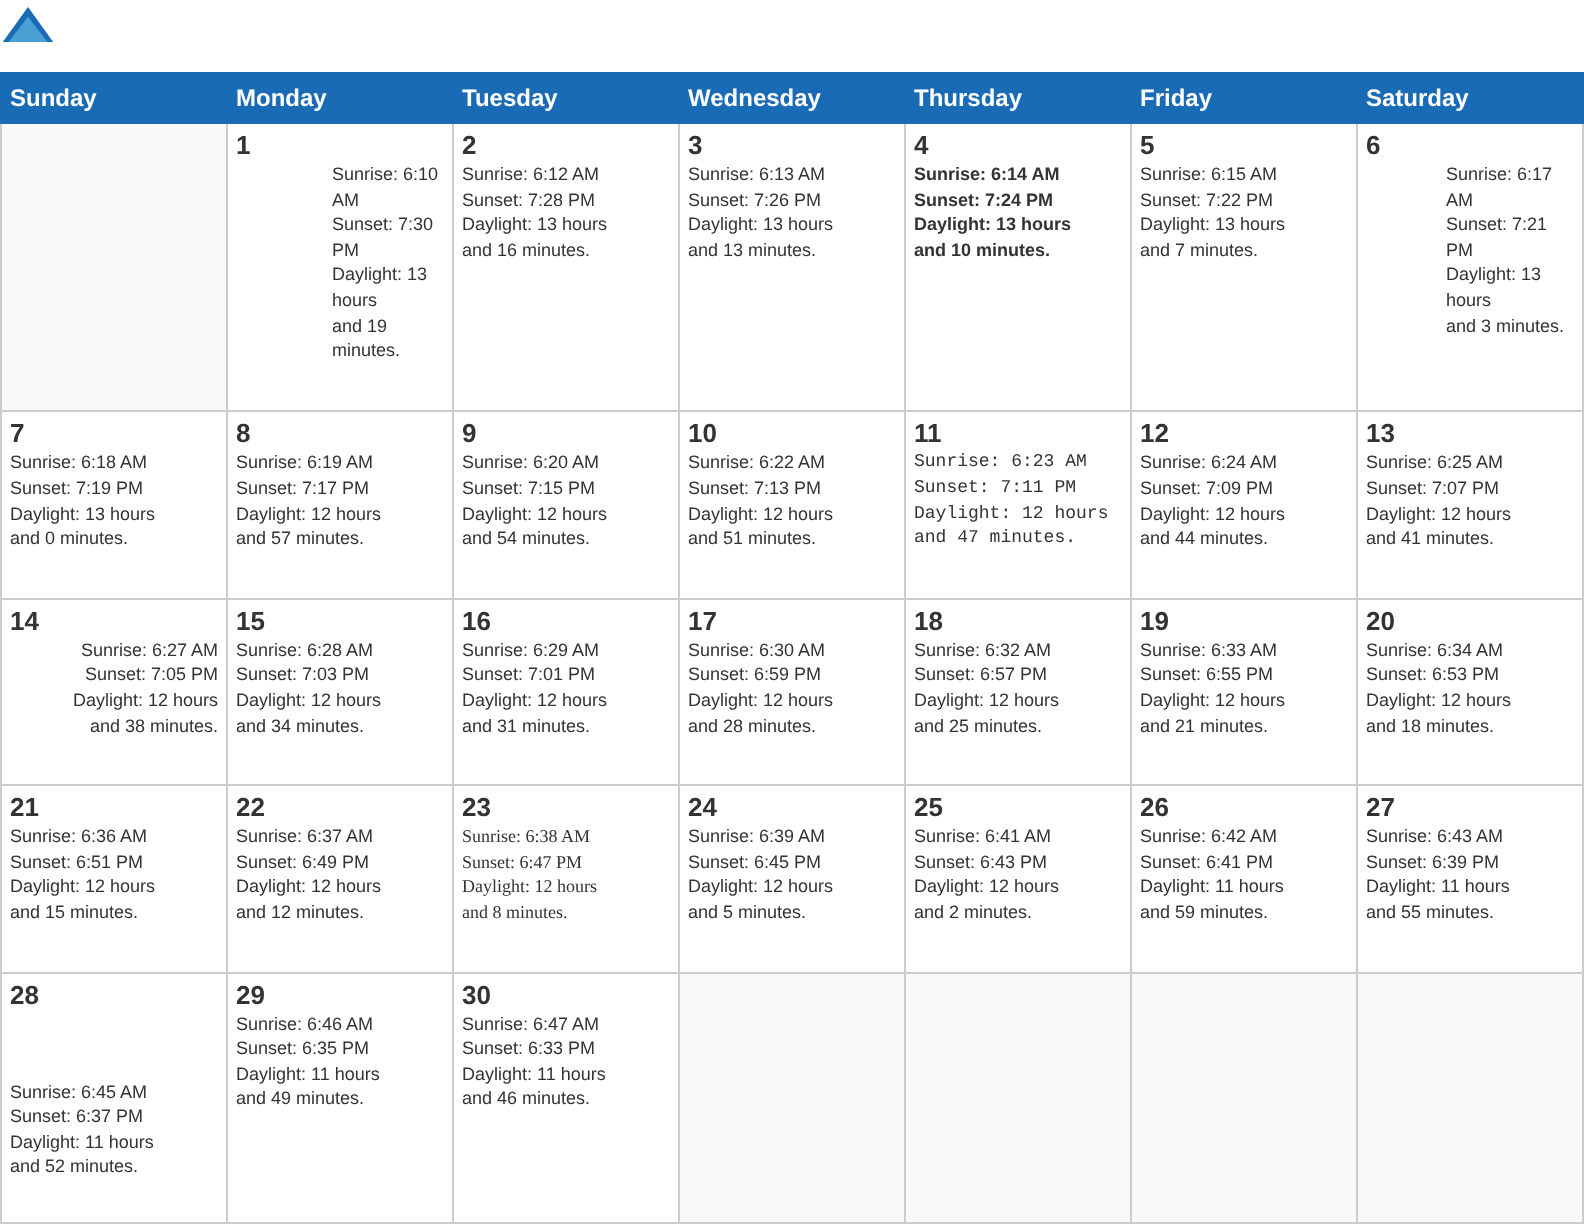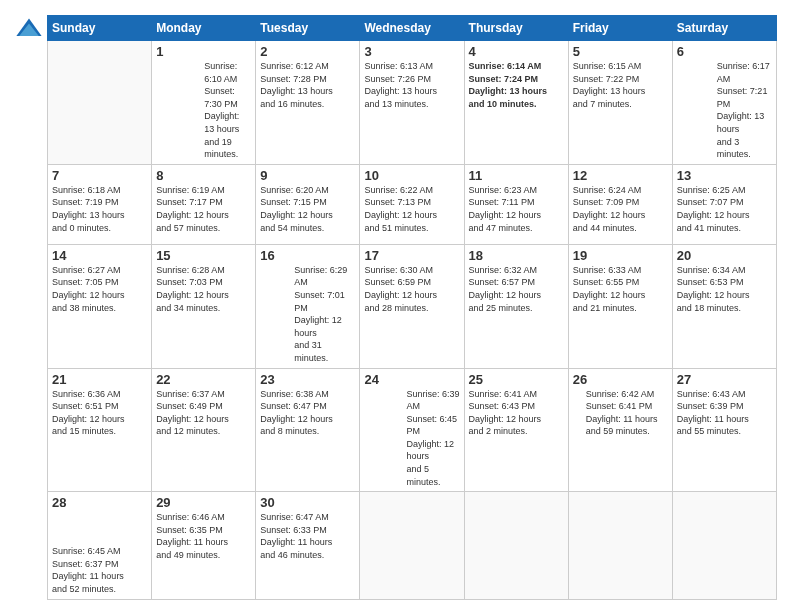--- a/index.html
+++ b/index.html
@@ -6,23 +6,22 @@
     body {
       width: 792px;
       height: 612px;
       font-family: Arial, sans-serif;
       background: #fff;
       overflow: hidden;
     }
     .page {
       width: 792px;
       height: 612px;
-      padding: 15px;
       display: flex;
-      flex-direction: row;
+      flex-direction: column;
     }
     .header {
       display: flex;
       justify-content: space-between;
       align-items: flex-start;
       margin-bottom: 8px;
     }
     .logo {
       display: flex;
       align-items: center;
@@ -204,21 +203,21 @@
           </td>
           <td>
             <span class="day-num">10</span>
             <div class="day-info" style="white-space: pre-line;">Sunrise: 6:22 AM
 Sunset: 7:13 PM
 Daylight: 12 hours
 and 51 minutes.</div>
           </td>
           <td>
             <span class="day-num">11</span>
-            <div class="day-info" style="white-space: pre-line;">Sunrise: 6:23 AM
+            <div class="day-info" style="white-space: pre-line; font-family: Liberation Mono, monospace;">Sunrise: 6:23 AM
 Sunset: 7:11 PM
 Daylight: 12 hours
 and 47 minutes.</div>
           </td>
           <td>
             <span class="day-num">12</span>
             <div class="day-info" style="white-space: pre-line;">Sunrise: 6:24 AM
 Sunset: 7:09 PM
 Daylight: 12 hours
 and 44 minutes.</div>
@@ -227,35 +226,35 @@
             <span class="day-num">13</span>
             <div class="day-info" style="white-space: pre-line;">Sunrise: 6:25 AM
 Sunset: 7:07 PM
 Daylight: 12 hours
 and 41 minutes.</div>
           </td>
         </tr>
         <tr>
           <td>
             <span class="day-num">14</span>
-            <div class="day-info" style="white-space: pre-line;">Sunrise: 6:27 AM
+            <div class="day-info" style="white-space: pre-line; text-align: right;">Sunrise: 6:27 AM
 Sunset: 7:05 PM
 Daylight: 12 hours
 and 38 minutes.</div>
           </td>
           <td>
             <span class="day-num">15</span>
             <div class="day-info" style="white-space: pre-line;">Sunrise: 6:28 AM
 Sunset: 7:03 PM
 Daylight: 12 hours
 and 34 minutes.</div>
           </td>
           <td>
             <span class="day-num">16</span>
-            <div class="day-info" style="white-space: pre-line; margin-left: 34px;">Sunrise: 6:29 AM
+            <div class="day-info" style="white-space: pre-line;">Sunrise: 6:29 AM
 Sunset: 7:01 PM
 Daylight: 12 hours
 and 31 minutes.</div>
           </td>
           <td>
             <span class="day-num">17</span>
             <div class="day-info" style="white-space: pre-line;">Sunrise: 6:30 AM
 Sunset: 6:59 PM
 Daylight: 12 hours
 and 28 minutes.</div>
@@ -292,42 +291,42 @@
           </td>
           <td>
             <span class="day-num">22</span>
             <div class="day-info" style="white-space: pre-line;">Sunrise: 6:37 AM
 Sunset: 6:49 PM
 Daylight: 12 hours
 and 12 minutes.</div>
           </td>
           <td>
             <span class="day-num">23</span>
-            <div class="day-info" style="white-space: pre-line;">Sunrise: 6:38 AM
+            <div class="day-info" style="white-space: pre-line; font-family: Liberation Serif, serif;">Sunrise: 6:38 AM
 Sunset: 6:47 PM
 Daylight: 12 hours
 and 8 minutes.</div>
           </td>
           <td>
             <span class="day-num">24</span>
-            <div class="day-info" style="white-space: pre-line; margin-left: 42px;">Sunrise: 6:39 AM
+            <div class="day-info" style="white-space: pre-line;">Sunrise: 6:39 AM
 Sunset: 6:45 PM
 Daylight: 12 hours
 and 5 minutes.</div>
           </td>
           <td>
             <span class="day-num">25</span>
             <div class="day-info" style="white-space: pre-line;">Sunrise: 6:41 AM
 Sunset: 6:43 PM
 Daylight: 12 hours
 and 2 minutes.</div>
           </td>
           <td>
             <span class="day-num">26</span>
-            <div class="day-info" style="white-space: pre-line; margin-left: 13px;">Sunrise: 6:42 AM
+            <div class="day-info" style="white-space: pre-line;">Sunrise: 6:42 AM
 Sunset: 6:41 PM
 Daylight: 11 hours
 and 59 minutes.</div>
           </td>
           <td>
             <span class="day-num">27</span>
             <div class="day-info" style="white-space: pre-line;">Sunrise: 6:43 AM
 Sunset: 6:39 PM
 Daylight: 11 hours
 and 55 minutes.</div>

